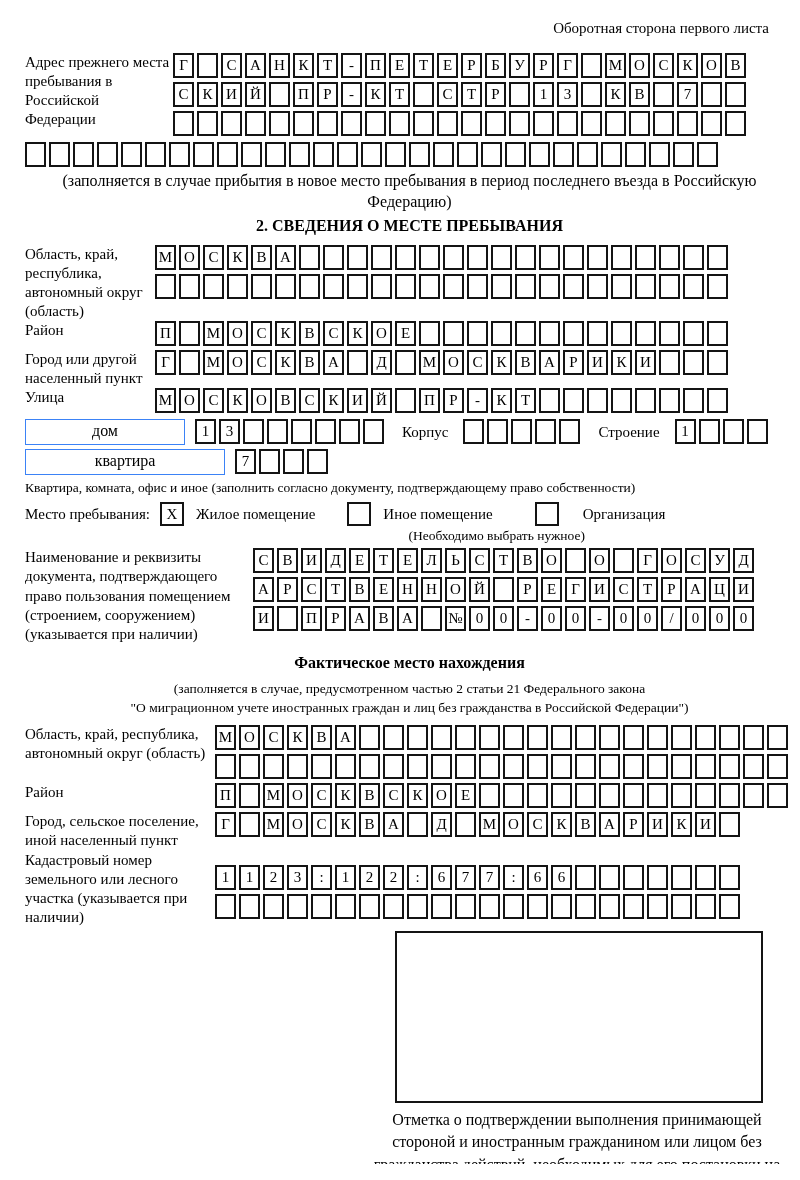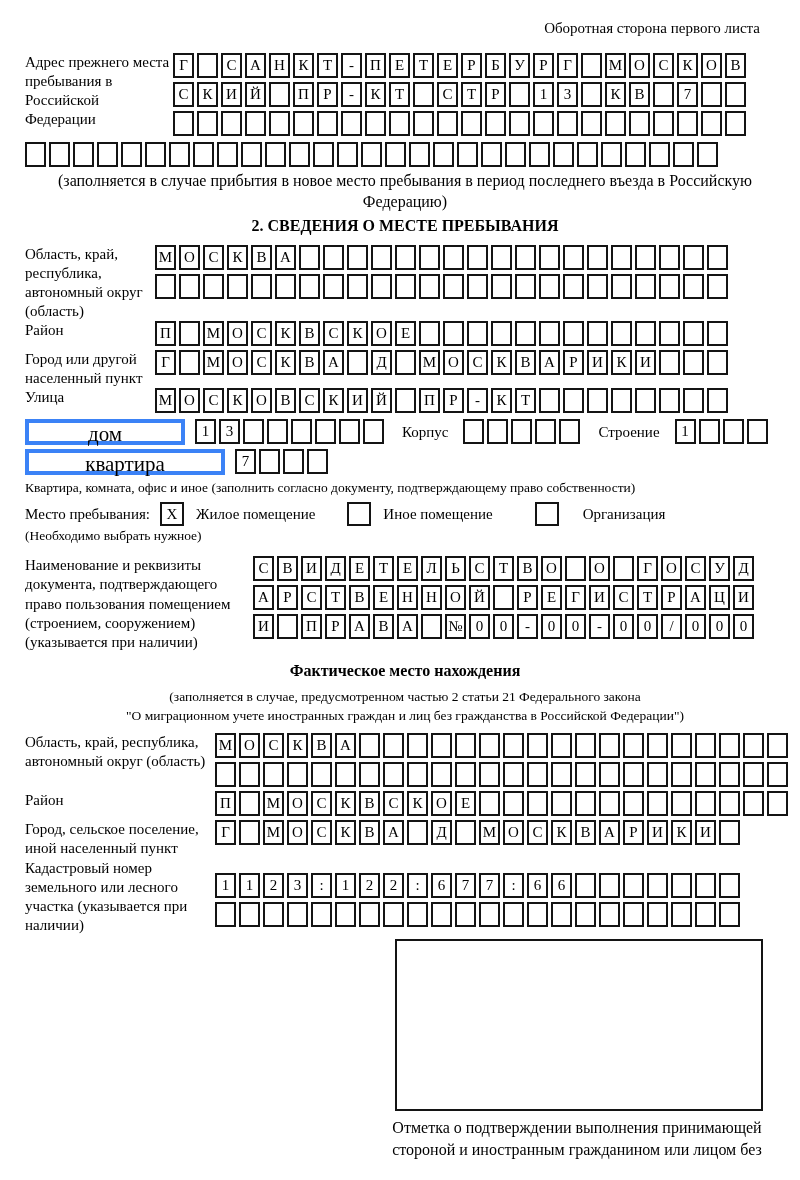--- a/index.html
+++ b/index.html
@@ -2,21 +2,21 @@
 <html><head>
 <meta charset="utf-8">
 <style>
   * { box-sizing: border-box; }
   html, body { margin: 0; padding: 0; background: #ffffff; }
   body {
     width: 800px; height: 1180px;
     color: #000;
     font-family: "Liberation Serif", "DejaVu Serif", serif;
   }
-  .page { width: 800px; height: 1164px; padding: 20px 15px 0 25px; position: relative; overflow: hidden; }
+  .page { width: 800px; height: 1164px; padding: 20px 6px 0 25px; position: relative; overflow: hidden; }
 
   .corner-note { text-align: right; font-size: 15px; padding-right: 25px; margin-bottom: 16px; }
 
   .field { display: flex; align-items: flex-start; }
   .flabel { flex: none; font-size: 15px; line-height: 1.27; }
   .wA   { width: 148px; }
   .w2   { width: 130px; }
   .wDoc { width: 228px; }
   .wF   { width: 190px; }
 
@@ -28,36 +28,36 @@
   }
   .fullrow { margin-top: 2px; }
 
   .caption { font-size: 16px; line-height: 1.3; }
   .center { text-align: center; }
   .cap-block { margin: 1px 0 2px; }
 
   .sec-title { text-align: center; font-weight: bold; font-size: 16px; margin: 4px 0 10px; }
 
   .name-box {
-    display: inline-block; height: 26px; border: 4px solid #3b82f6;
-    text-align: center; font-size: 21px; line-height: 22px; vertical-align: top; margin-right: 10px;
+    display: inline-block; height: 26px; border: 1px solid #3b82f6;
+    text-align: center; font-size: 16px; line-height: 22px; vertical-align: top; margin-right: 10px;
   }
   .dom-w { width: 160px; }
   .kv-w  { width: 200px; }
   .inline-label { font-size: 15px; line-height: 26px; vertical-align: top; margin: 0 15px; display: inline-block; }
   .inline-cells { display: inline-block; }
   .rowline { white-space: nowrap; margin: 2px 0 2px; height: 28px; }
 
   .mesto { display: flex; align-items: center; font-size: 15px; margin: 6px 0 2px; }
   .chk {
     flex: none; width: 24px; height: 24px; border: 2px solid #141414;
     text-align: center; line-height: 20px; font-size: 15px; margin: 0 12px 0 10px;
   }
   .opt { margin-right: 14px; }
-  .mesto-cap { width: 560px; text-align: left; font-size: 13.5px; margin: 2px 0 12px; }
+  .mesto-cap { width: 560px; text-align: right; font-size: 13.5px; margin: 2px 0 4px; }
 
   .fact-title { text-align: center; font-weight: bold; font-size: 16px; margin: 10px 0 8px; }
   .fact-cap { text-align: center; font-size: 13.5px; line-height: 1.4; margin-bottom: 8px; }
 
   .stamp-box {
     width: 368px; height: 172px; border: 2px solid #141414;
     margin: 4px 0 6px 370px;
   }
   .stamp-cap { width: 430px; margin-left: 337px; text-align: center; font-size: 16px; line-height: 1.4; }
 </style>

